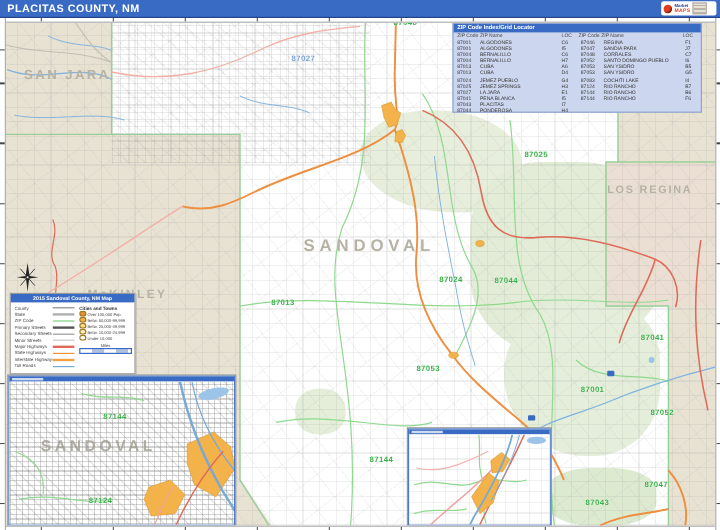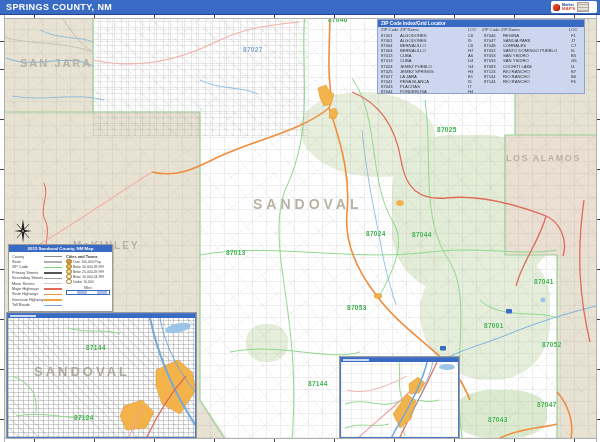--- a/index.html
+++ b/index.html
@@ -196,21 +196,21 @@
 
     <rect x="506" y="309" width="6" height="4.5" rx="1" fill="#3a6bc4"></rect>
     <rect x="440" y="346" width="6" height="4.5" rx="1" fill="#3a6bc4"></rect>
   </svg>
 
   <div class="label-host">
 
   <span class="county-label" style="position: absolute; left: 20px; top: 57px; font-size: 11px; letter-spacing: 2px;">SAN JARA</span>
       <span class="county-label" style="position: absolute; left: 73px; top: 240px; font-size: 10px; letter-spacing: 2px;">McKINLEY</span>
       <span class="county-label" style="position: absolute; left: 253px; top: 196px; font-size: 14px; letter-spacing: 4px;">SANDOVAL</span>
-      <span class="county-label" style="position: absolute; left: 506px; top: 153px; font-size: 9px; letter-spacing: 1.5px;">LOS ALAMOS</span>
+      <span class="county-label" style="position: absolute; left: 506px; top: 153px; font-size: 9px; letter-spacing: 1.5px;">LOS REGINA</span>
     </div>
   <div class="label-host">
 
   <span class="zip-label" style="position: absolute; left: 328px; top: 16px;">87046</span>
       <span class="zip-label" style="position: absolute; left: 243px; top: 46px; color: rgb(123, 163, 214);">87027</span>
       <span class="zip-label" style="position: absolute; left: 437px; top: 126px;">87025</span>
       <span class="zip-label" style="position: absolute; left: 226px; top: 249px;">87013</span>
       <span class="zip-label" style="position: absolute; left: 366px; top: 230px;">87024</span>
       <span class="zip-label" style="position: absolute; left: 412px; top: 231px;">87044</span>
       <span class="zip-label" style="position: absolute; left: 534px; top: 278px;">87041</span>
@@ -499,21 +499,21 @@
       </svg>
     </div>
   </div>
 
   <div class="ruler ruler-top"></div>
   <div class="ruler ruler-bottom"></div>
   <div class="ruler ruler-left"></div>
   <div class="ruler ruler-right"></div>
 
   <div class="titlebar">
-    <span class="t-text">SPRINGS COUNTY, NM</span>
+    <span class="t-text">PLACITAS COUNTY, NM</span>
     <div class="logo">
       <span class="logo-mark"></span>
       <span class="logo-stack">
         <span class="l1">Market</span>
         <span class="l2">MAPS</span>
       </span>
       <span class="logo-grid"></span>
     </div>
   </div>
 

